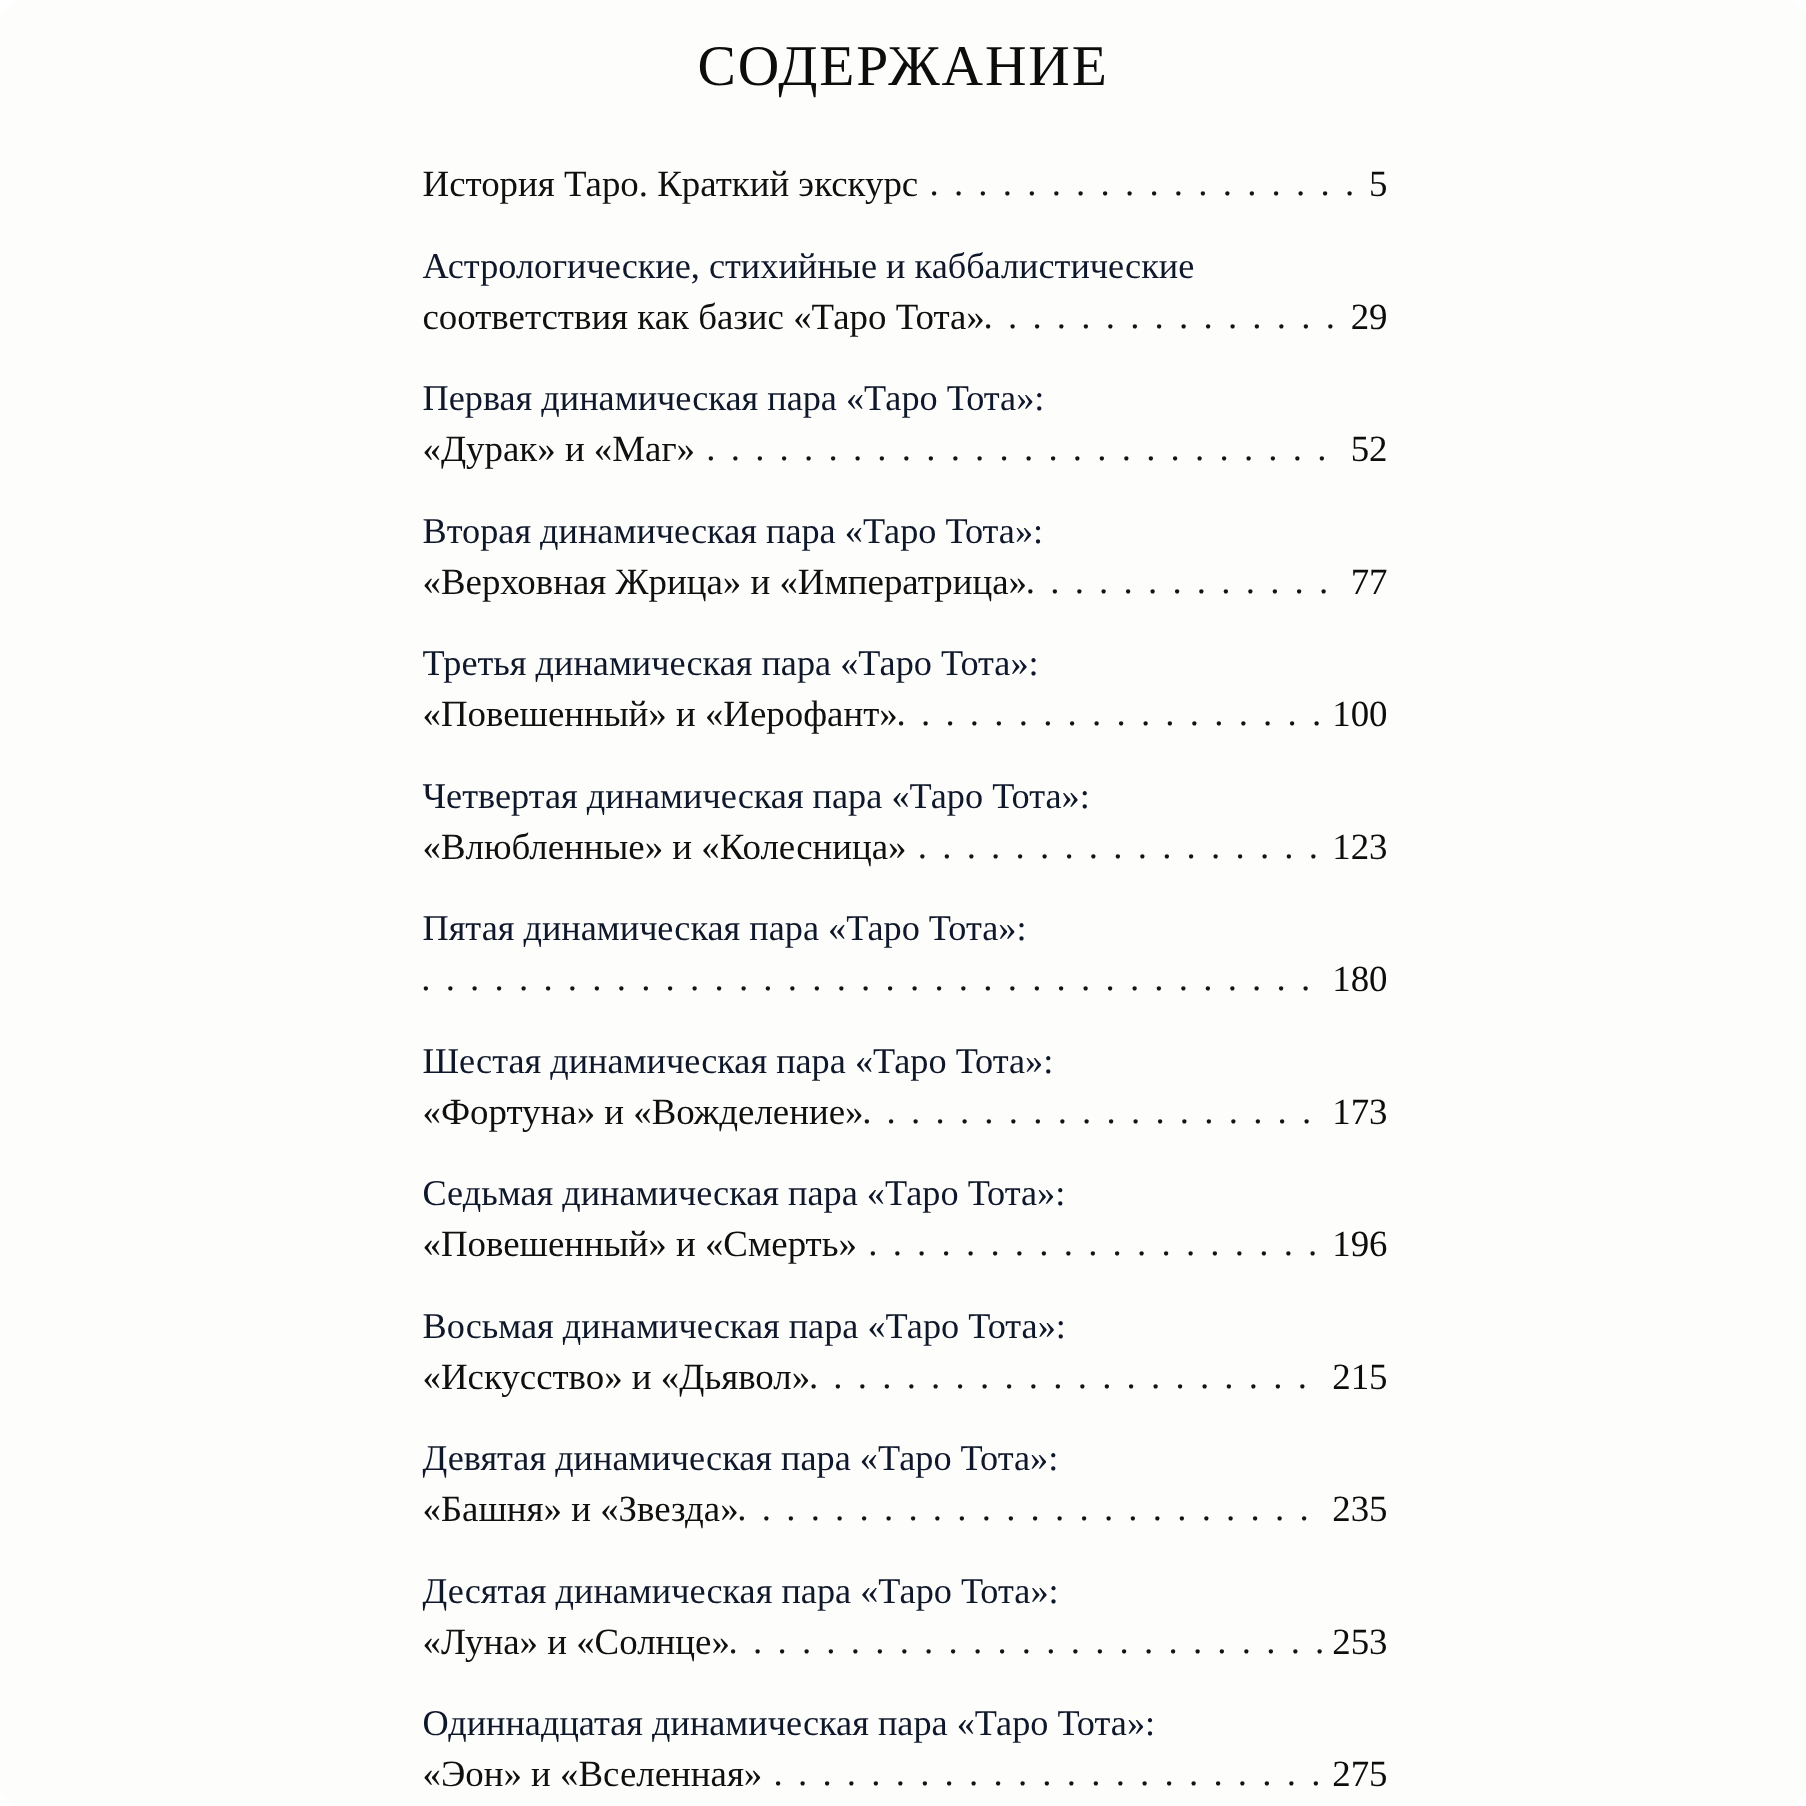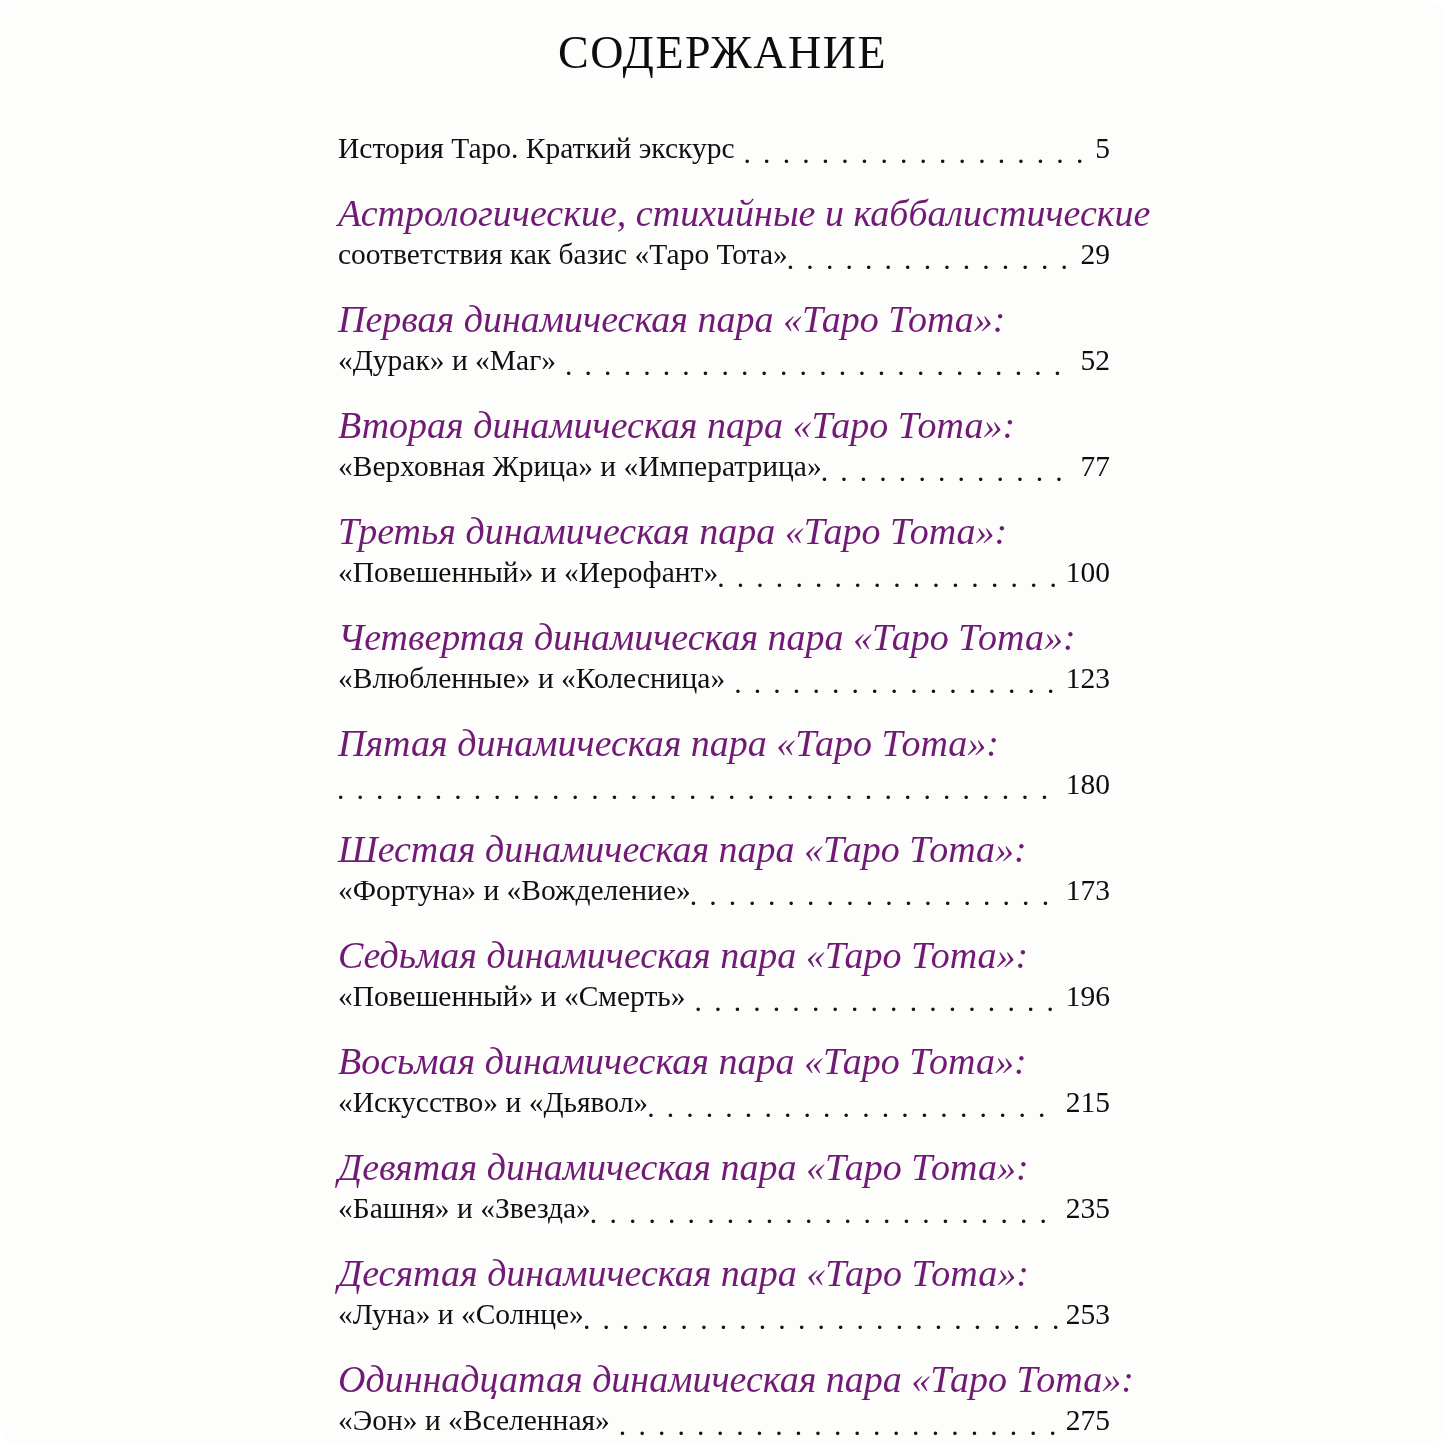--- a/index.html
+++ b/index.html
@@ -50,31 +50,30 @@
 
   .toc-entry {
     margin-bottom: 24px;
   }
   .toc-entry:last-child {
     margin-bottom: 4px;
   }
 
   
   .entry-line-top {
-    font-size: 38px;
+    font-size: 29px;
     line-height: 41px;
     white-space: nowrap;
-    color: #701a75;
-    font-style: italic;
+    color: #0f172a;
   }
 
   
   .entry-line-bottom {
     display: flex;
-    align-items: flex-end;
+    align-items: center;
     font-size: 29.5px;
     line-height: 41px;
     color: #101010;
   }
 
   .entry-text {
     white-space: nowrap;
     flex: 0 0 auto;
   }
 

